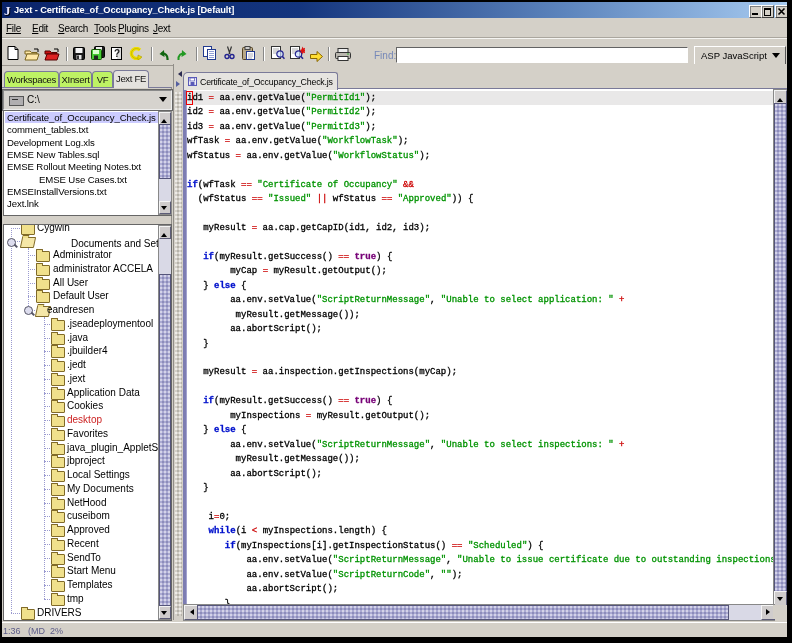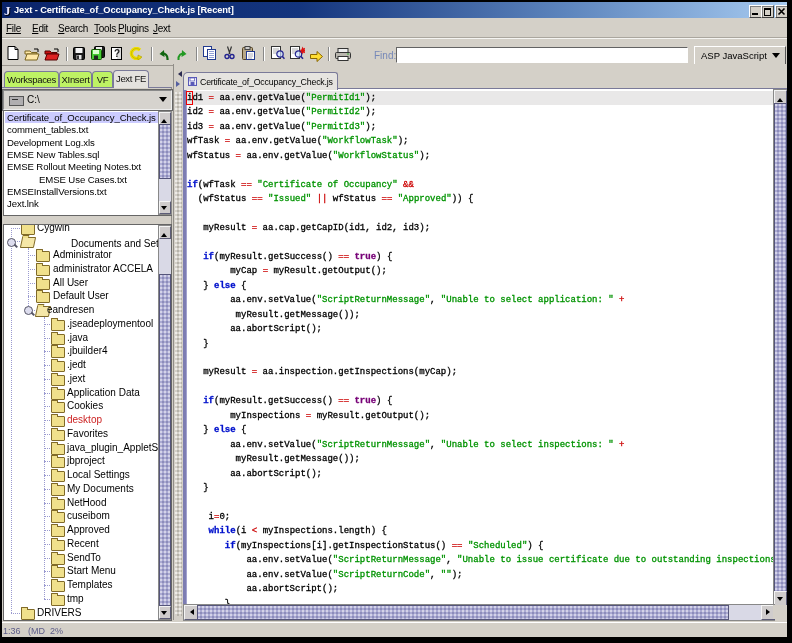--- a/index.html
+++ b/index.html
@@ -73,21 +73,21 @@
 #code .t{color:#770077;font-weight:bold;}
 
 #status{left:0;top:622px;width:787px;height:15px;background:#d4d0c8;border-top:1px solid #fff;font-size:9px;color:#5c5c88;}
 </style></head>
 <body>
 <div id="root">
 <div id="win">
 
   <div class="abs" id="title">
     <div class="abs" id="jicon">J</div>
-    <div class="abs txt">Jext - Certificate_of_Occupancy_Check.js [Recent]</div>
+    <div class="abs txt">Jext - Certificate_of_Occupancy_Check.js [Default]</div>
     <div class="abs wbtn" style="left:749px;">
           <i style="position:absolute;left:1.5px;top:7px;width:6px;height:2px;background:#000;"></i>
         </div>
     <div class="abs wbtn" style="left:761px;">
           <i style="position:absolute;left:1.5px;top:1.5px;width:5px;height:5px;border:1px solid #000;border-top-width:2px;"></i>
         </div>
     <div class="abs wbtn" style="left:775px;">
           <svg width="9" height="9" style="position:absolute;left:0.5px;top:0.5px;" viewBox="0 0 9 9">
             <path d="M1.5 1.5 L7.5 7.5 M7.5 1.5 L1.5 7.5" stroke="#000" stroke-width="1.6"></path>
           </svg>

